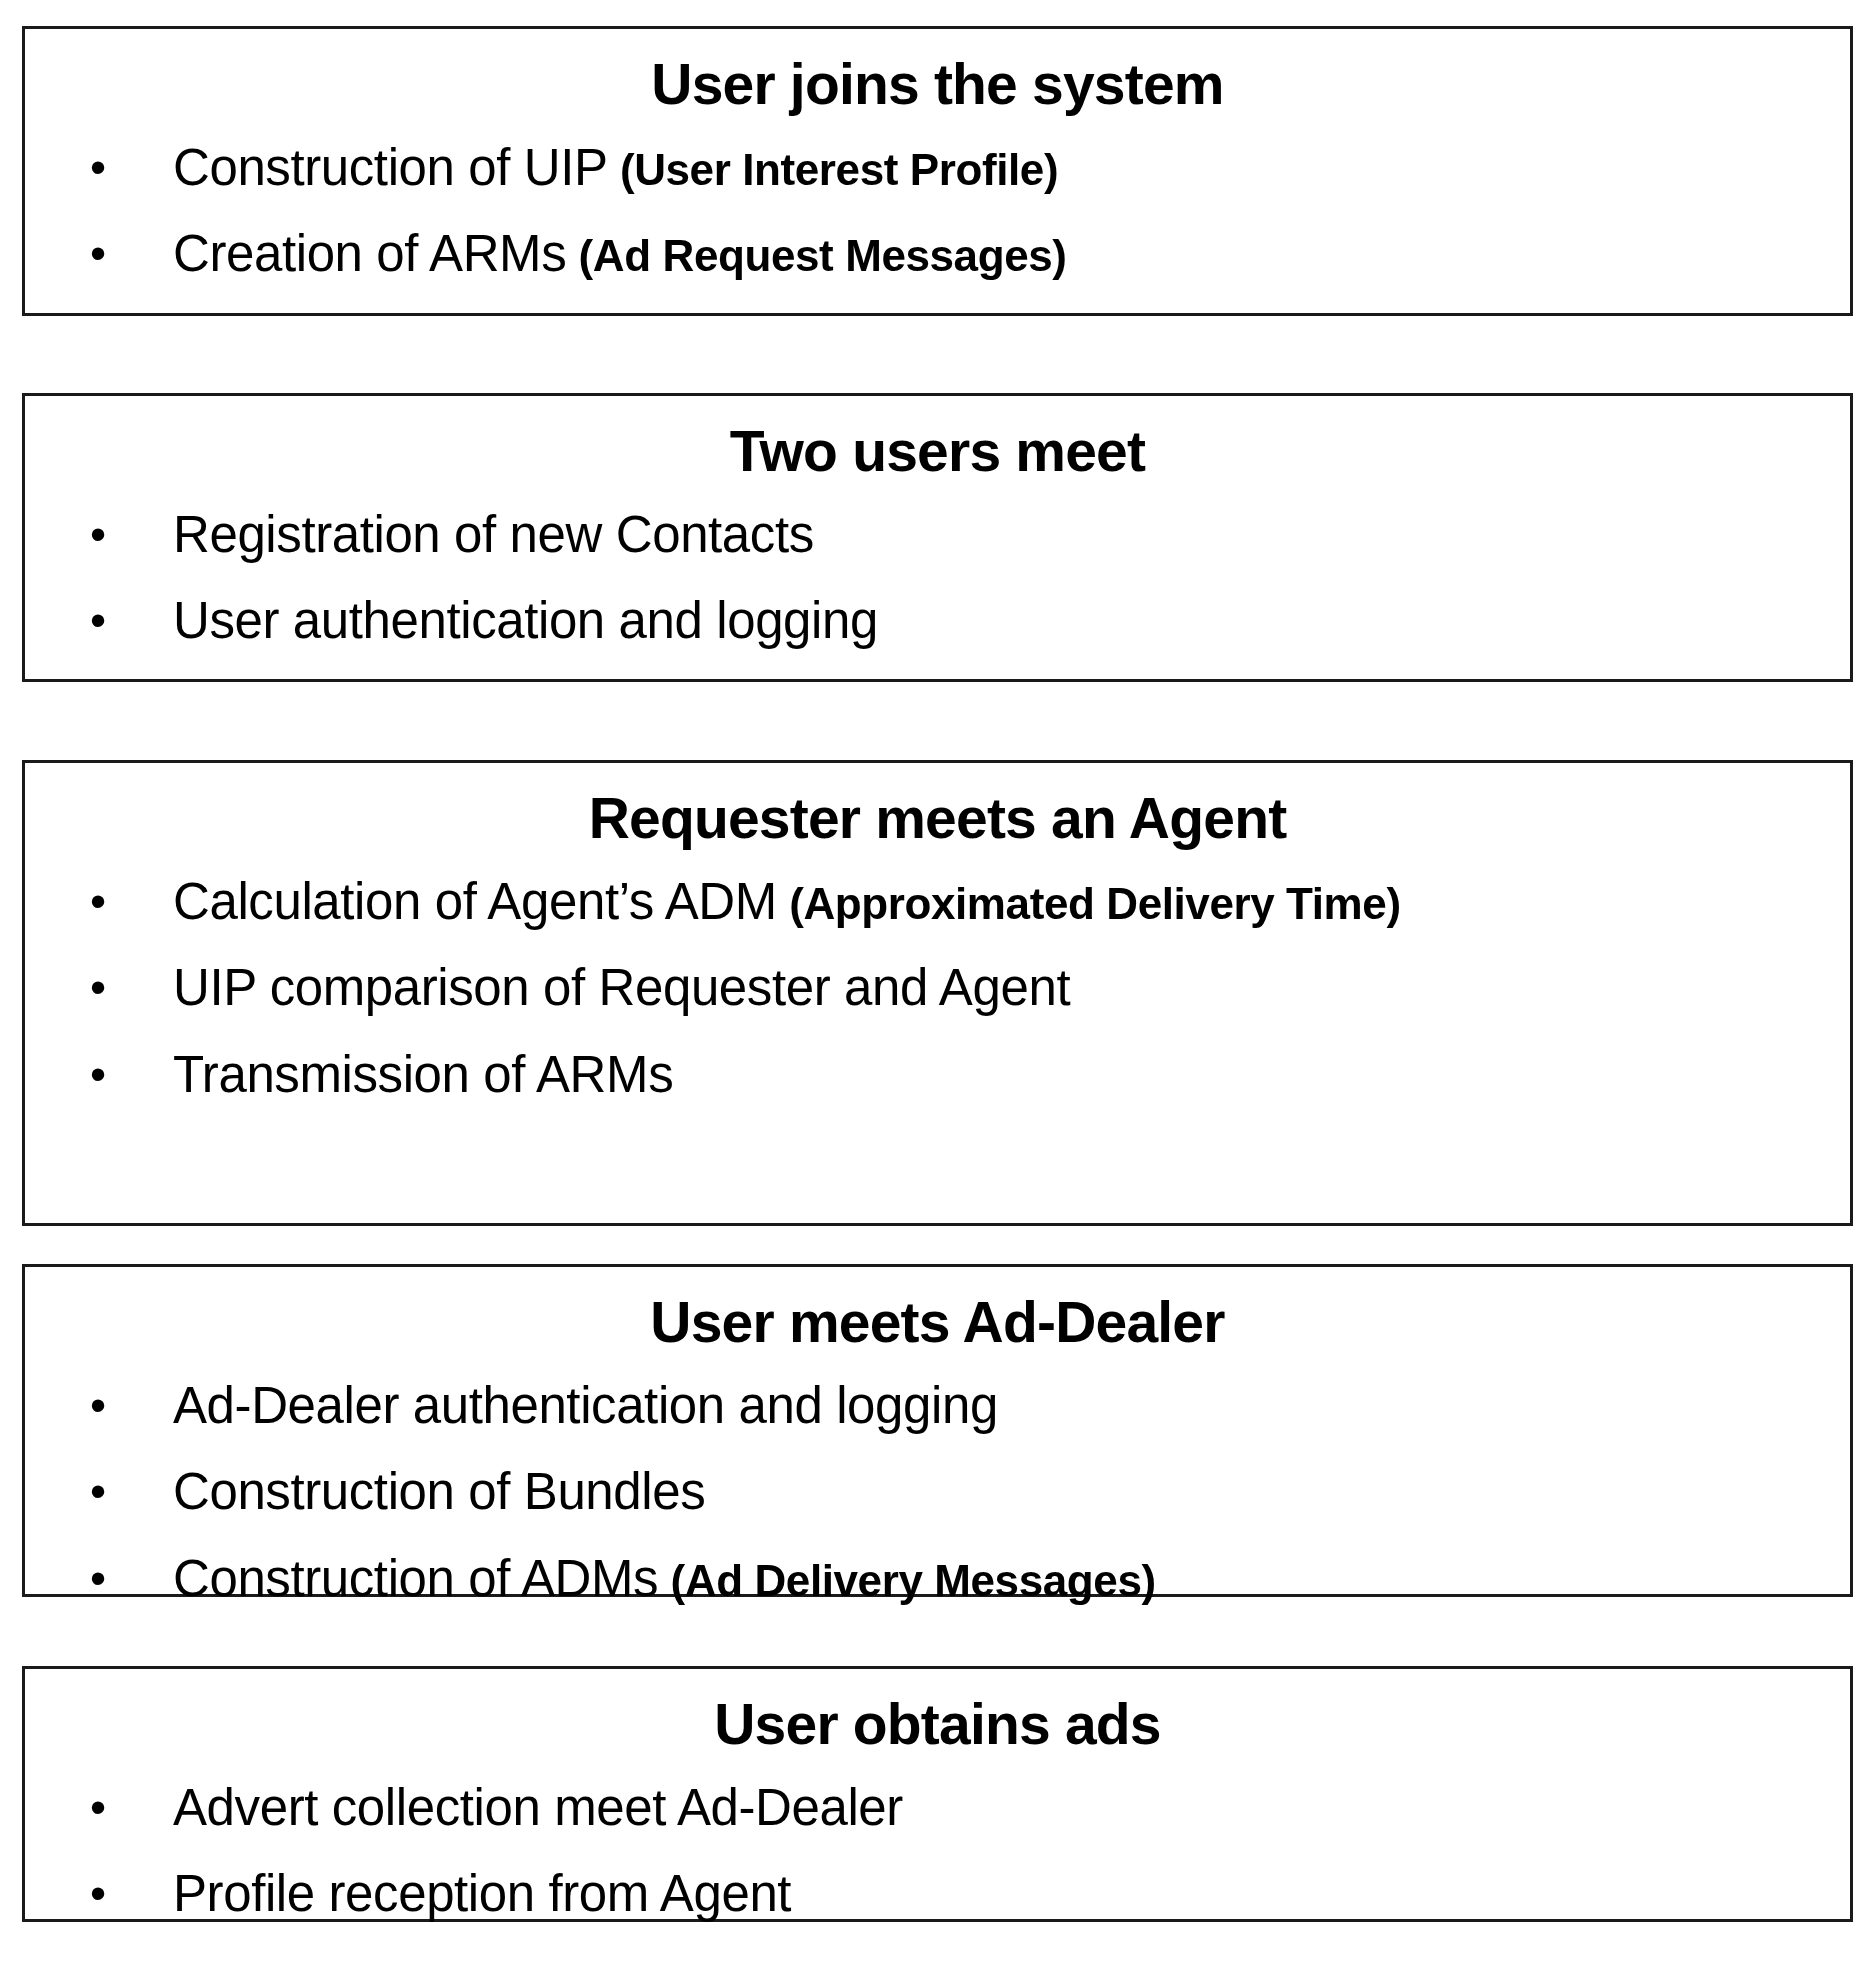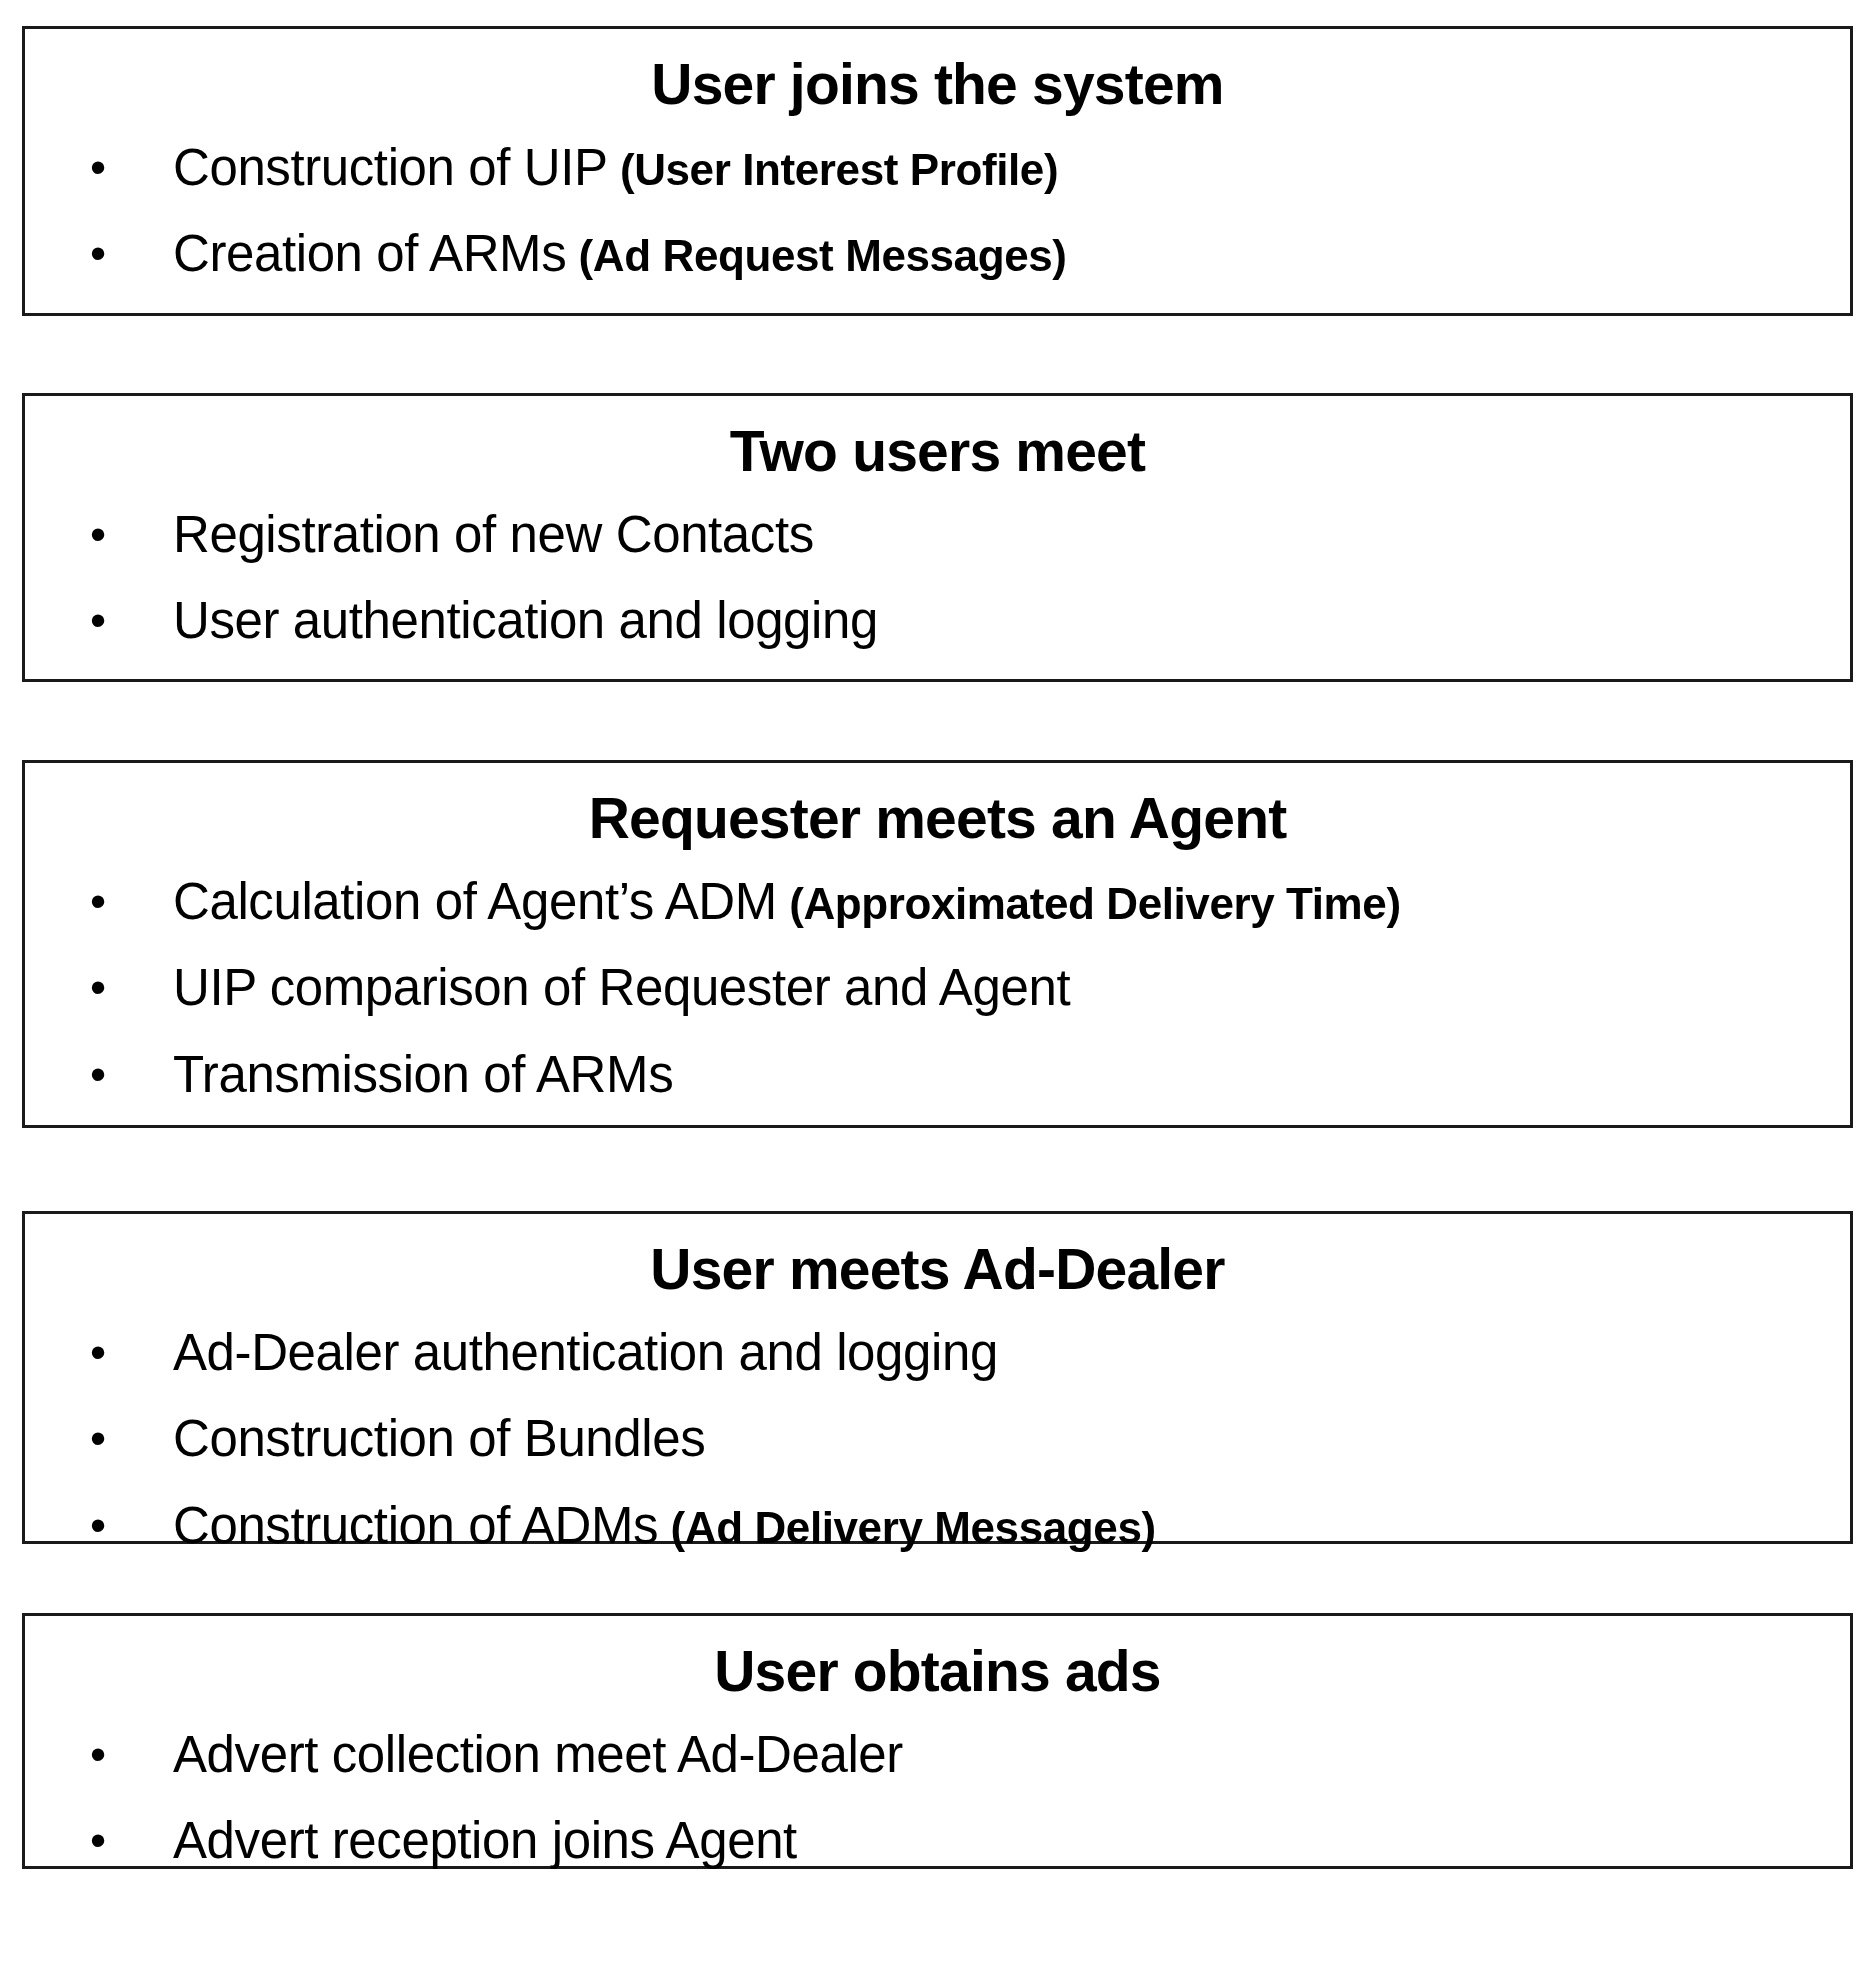--- a/index.html
+++ b/index.html
@@ -19,21 +19,21 @@
   }
   .box {
     box-sizing: border-box;
     border: 3.2px solid #1a1a1a;
     background: #ffffff;
     padding: 24px 32px 8px 32px;
     width: 100%;
   }
   .box-1 { height: 290px; margin-bottom: 77px; }
   .box-2 { height: 289px; margin-bottom: 78px; }
-  .box-3 { height: 368px; margin-bottom: 83px; }
+  .box-3 { height: 466px; margin-bottom: 38px; }
   .box-4 { height: 333px; margin-bottom: 69px; }
   .box-5 { height: 256px; }
   .box-title {
     font-size: 57px;
     font-weight: bold;
     text-align: center;
     line-height: 1.12;
     margin-bottom: 24px;
     letter-spacing: -0.8px;
   }
@@ -122,18 +122,18 @@
   </div>
 
   <div class="box box-5">
     <div class="box-title">User obtains ads</div>
     <div class="bullet">
       <span class="marker">•</span>
       <span class="bullet-text"><span>Advert collection meet Ad-Dealer</span><span class="note"></span></span>
     </div>
     <div class="bullet">
       <span class="marker">•</span>
-      <span class="bullet-text"><span>Advert reception joins Agent</span><span class="note"></span></span>
+      <span class="bullet-text"><span>Profile reception from Agent</span><span class="note"></span></span>
     </div>
   </div>
 
 </div>
 
 
 </body></html>

